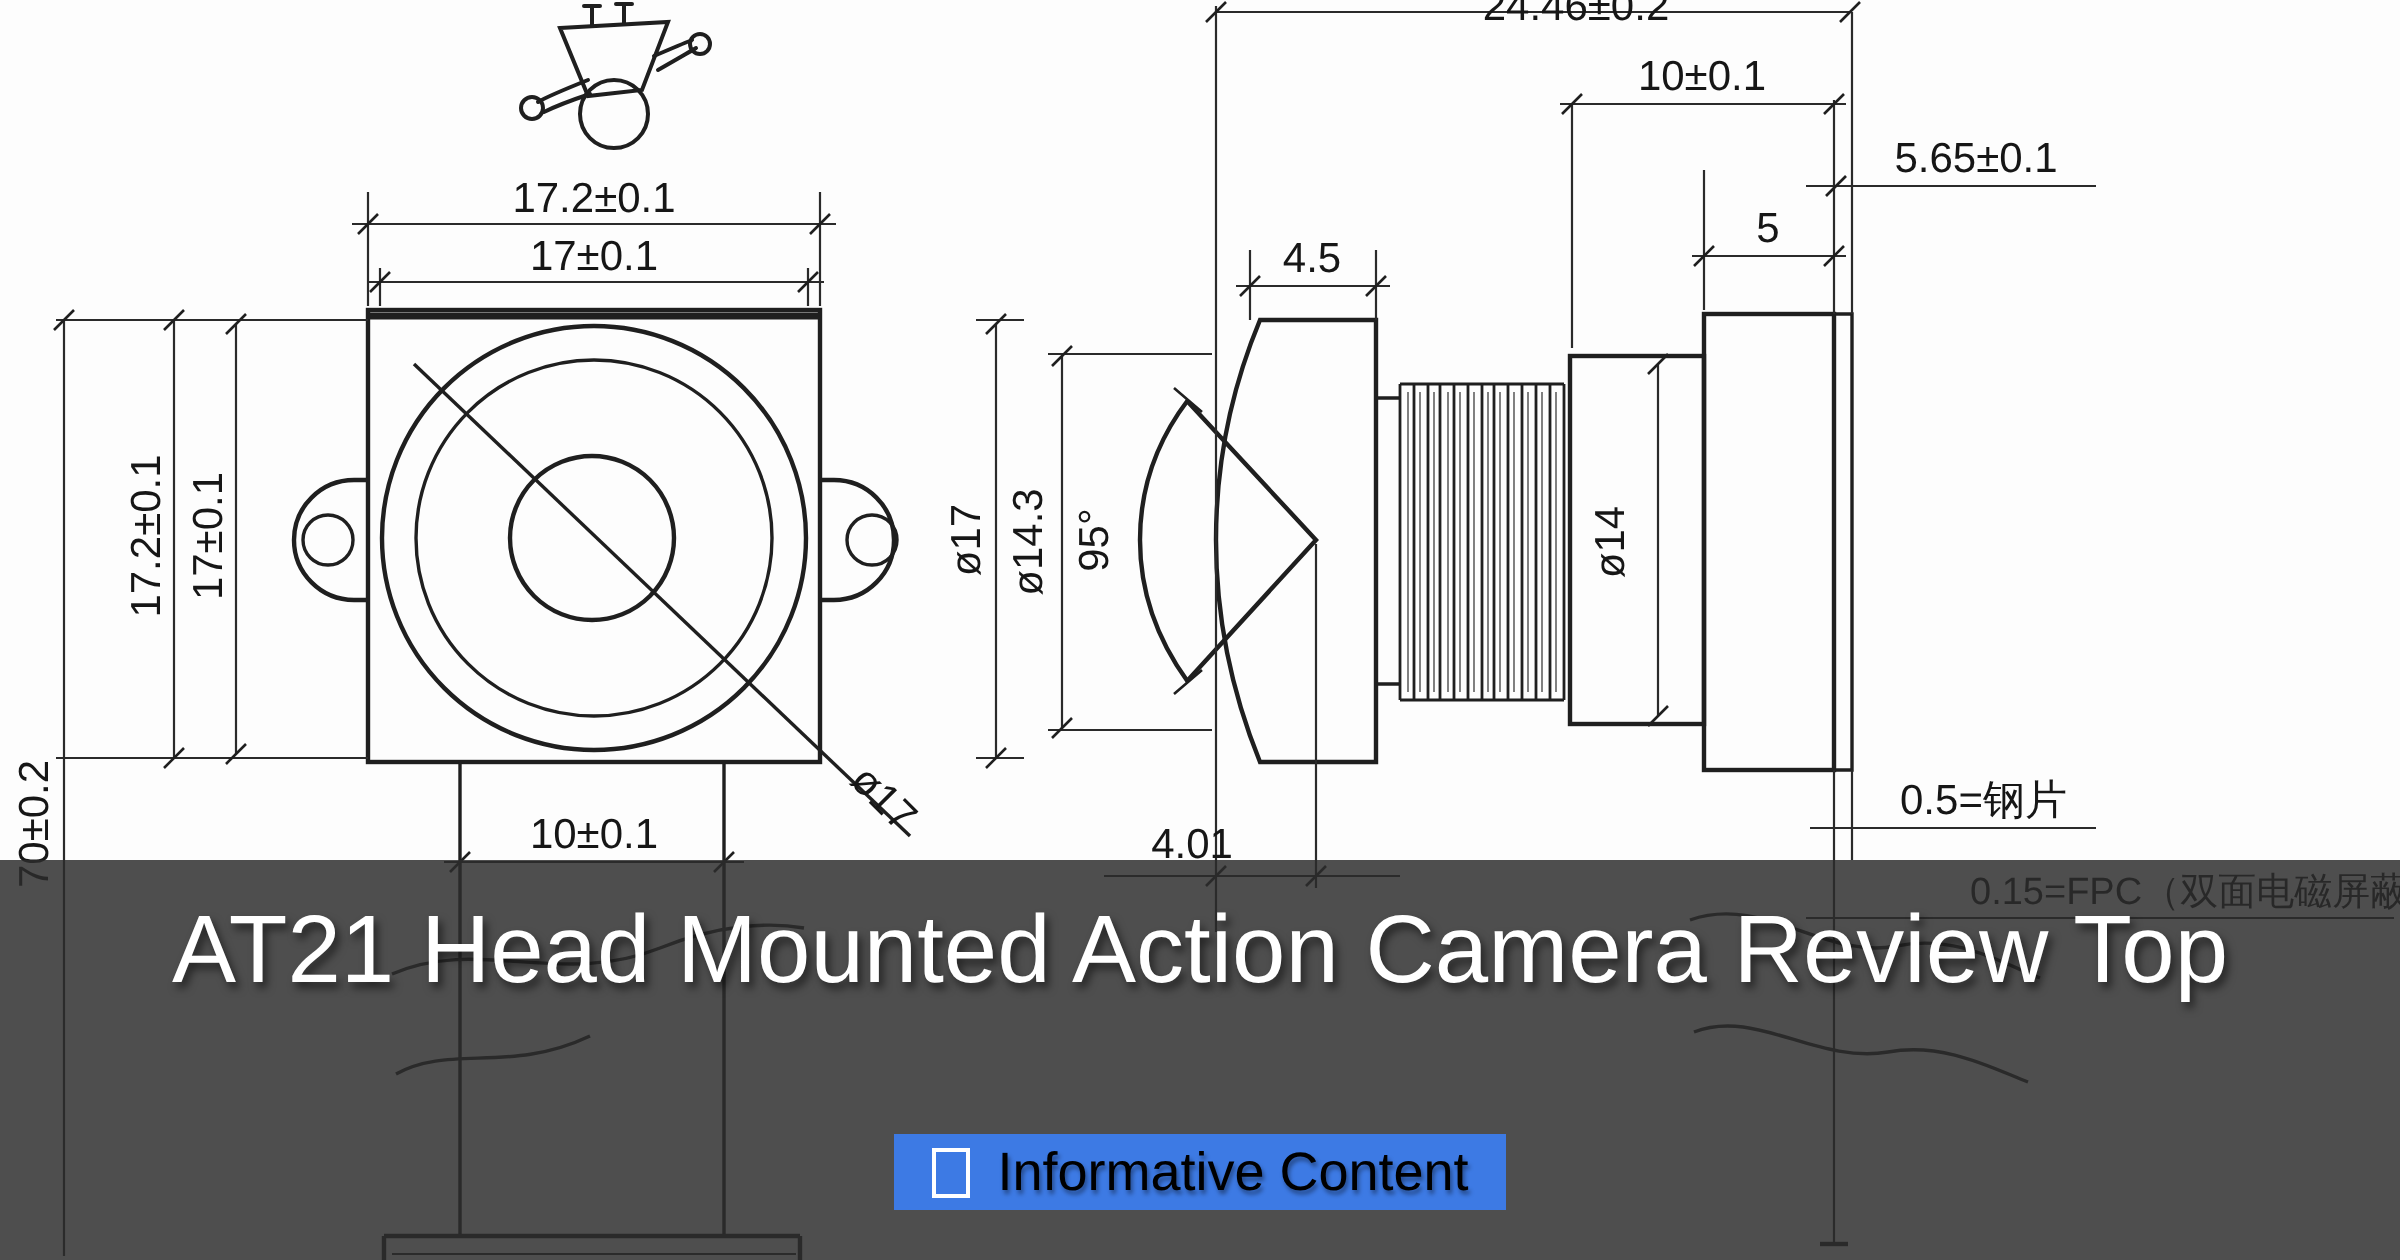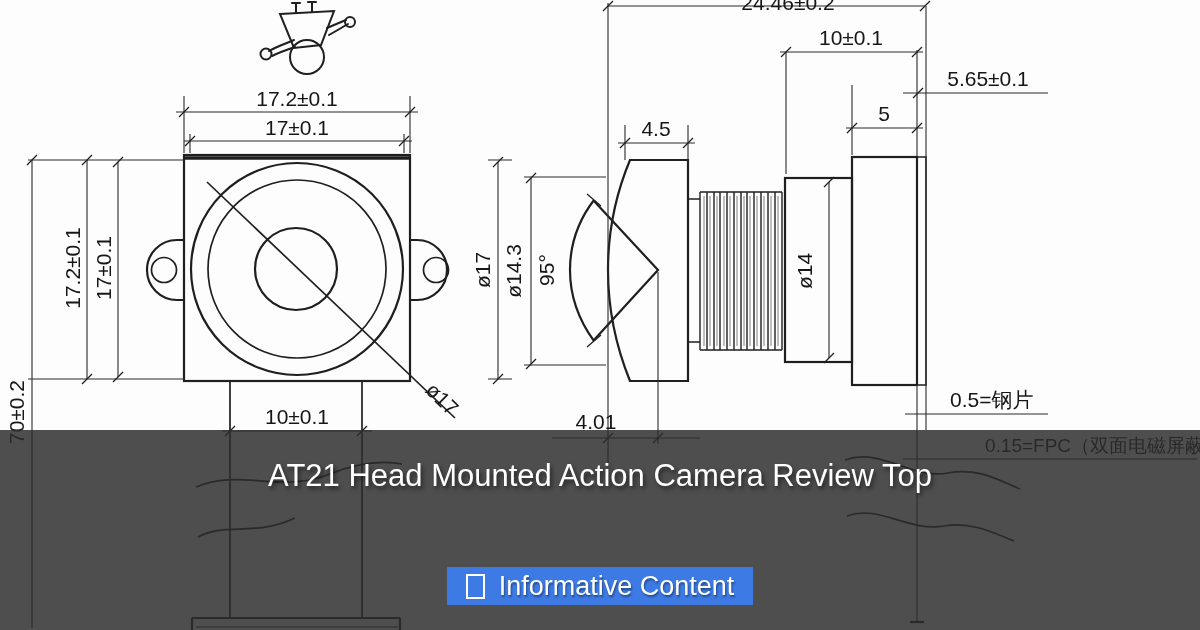--- a/index.html
+++ b/index.html
@@ -18,26 +18,26 @@
   .sketch{stroke:#1f1f1f;fill:none;stroke-width:2;stroke-linecap:round;}
   .dim{font-size:21px;fill:#161616;}
   .dimS{font-size:19px;fill:#161616;}
   .mid{text-anchor:middle;}
   .banner{
     position:absolute;left:0;top:430px;width:1200px;height:200px;
     background:rgba(44,44,44,0.84);
   }
   .title{
     position:absolute;left:0;top:448px;width:1200px;text-align:center;
-    color:#ffffff;font-size:31px;line-height:55px;font-weight:400;
+    color:#ffffff;font-size:48px;line-height:55px;font-weight:400;
     text-shadow:2px 3px 4px rgba(0,0,0,0.55);
   }
   .badge{
     position:absolute;left:447px;top:567px;width:306px;height:38px;
-    background:#3d7ae4;color:#ffffff;font-size:27px;
+    background:#3d7ae4;color:#000000;font-size:27px;
     display:flex;align-items:center;justify-content:center;
     text-shadow:1px 2px 2px rgba(0,0,0,0.4);
   }
   .badge .box{
     display:inline-block;width:15px;height:21px;
     border:2px solid #ffffff;margin-right:14px;flex:0 0 auto;
   }
 </style>
 </head>
 <body>

